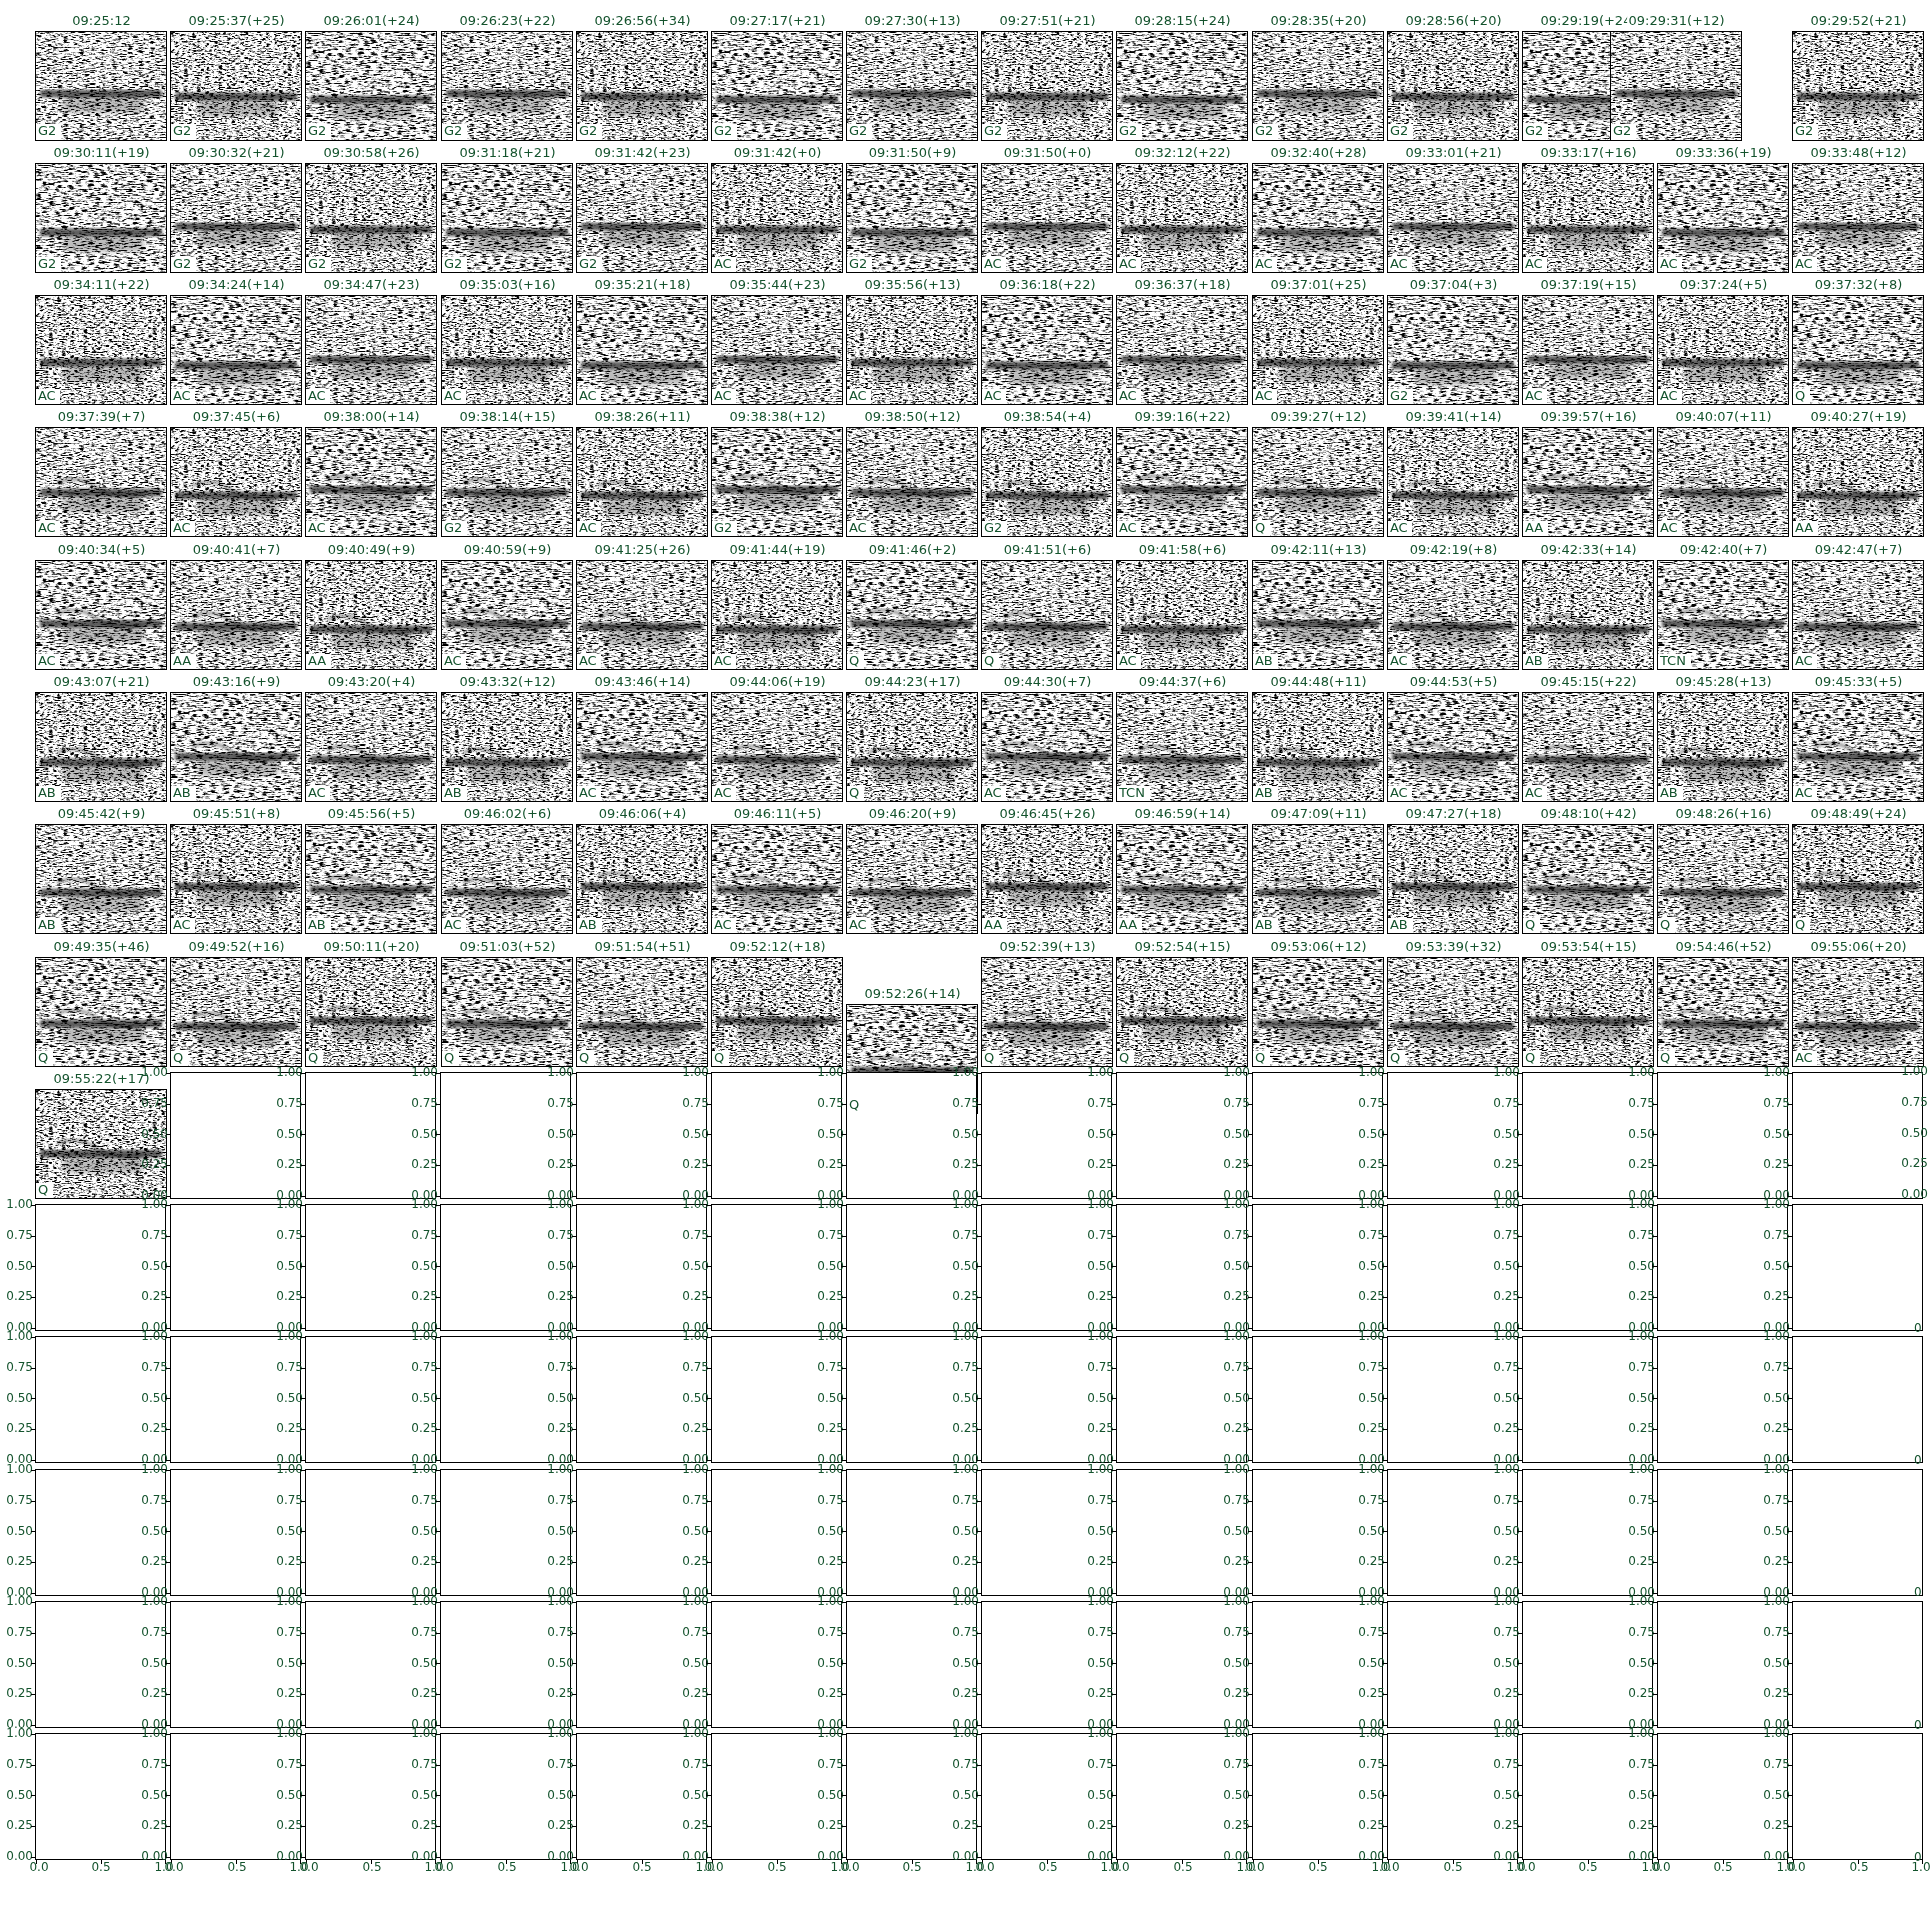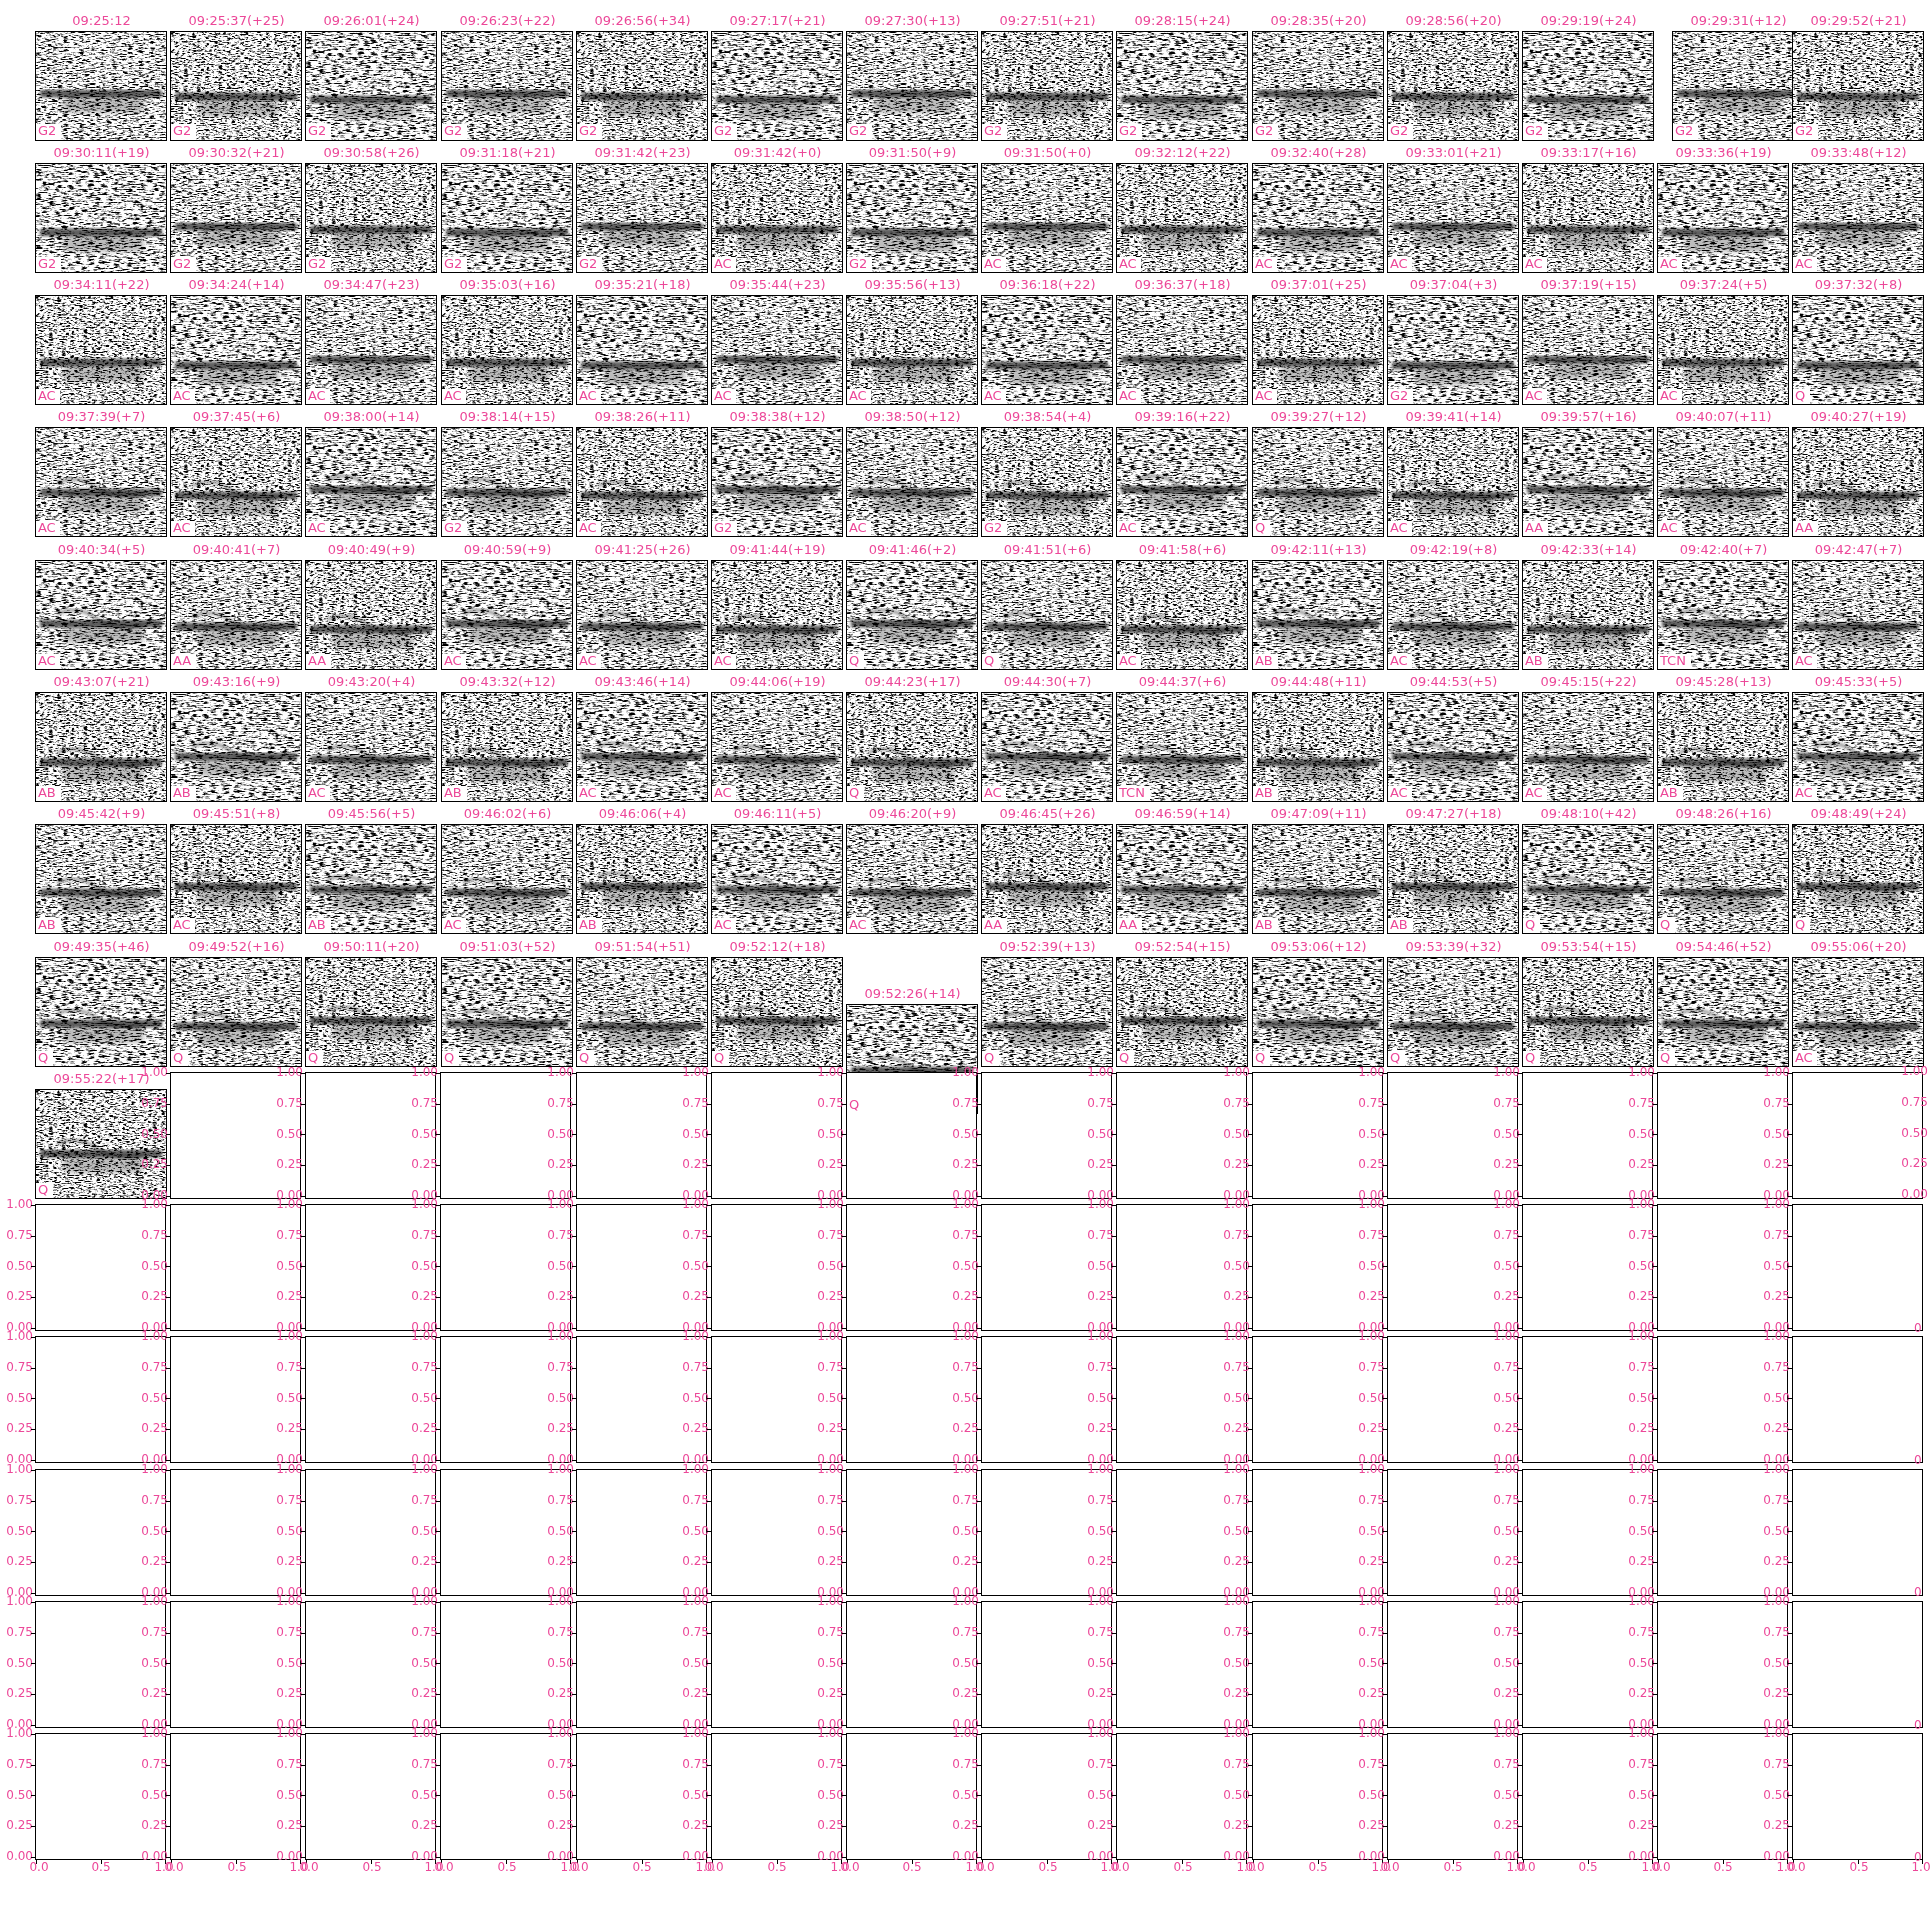--- a/index.html
+++ b/index.html
@@ -1,17 +1,17 @@
 <!DOCTYPE html>
 <html><head>
 <meta charset="utf-8">
 <style>
   html,body{margin:0;padding:0;background:#fff}
   #figure{position:relative;width:1931px;height:1931px;background:#ffffff;
-          font-family:"DejaVu Sans",sans-serif;color:#ec4899;overflow:hidden}
+          font-family:"DejaVu Sans",sans-serif;color:#14532d;overflow:hidden}
   .srow{position:absolute;left:34px;width:1892px;height:132px}
   .scell{position:absolute;top:0;width:135px;height:132px}
   .stitle{position:absolute;top:2.9px;left:50%;transform:translateX(-50%);
           background:#fff;font-size:13px;line-height:15.4px;white-space:nowrap;
           padding:0 1.9px;z-index:3}
   .sframe{position:absolute;top:21px;left:1px;width:130px;height:108px;
           border:1px solid #000;background:#fff;overflow:hidden}
   svg.noise{position:absolute;left:0;top:0;width:100%;height:100%;display:block}
   .nrect{fill:#ffffff}
   .noiserect{fill:#777}
@@ -233,21 +233,21 @@
         <rect class="noiserect nzv2" x="0" y="0" width="135" height="112"></rect>
         <g class="bandg" transform="translate(0 2)">
           <rect class="band1" x="4" y="64" width="127" height="8" rx="3"></rect>
           <rect class="band2" x="28" y="71" width="84" height="17" rx="6"></rect>
           <path class="squig" d="M22 58 Q 42 48 62 62 T 112 70" style="display: none;"></path>
         </g>
       </svg>
       <div class="slabel">G2</div>
     </div>
   </div>
-      <div class="scell" style="left: 1637px;">
+      <div class="scell" style="left: 1575px;">
     <div class="stitle">09:29:31(+12)</div>
     <div class="sframe">
       <svg class="noise" viewBox="0 0 135 112" preserveAspectRatio="none">
         <rect class="nrect" x="0" y="0" width="135" height="112"></rect>
         <rect class="noiserect nzv0" x="0" y="0" width="135" height="112"></rect>
         <g class="bandg" transform="translate(0 -4)">
           <rect class="band1" x="4" y="64" width="127" height="8" rx="3"></rect>
           <rect class="band2" x="28" y="71" width="84" height="17" rx="6"></rect>
           <path class="squig" d="M22 58 Q 42 48 62 62 T 112 70" style="display: none;"></path>
         </g>

